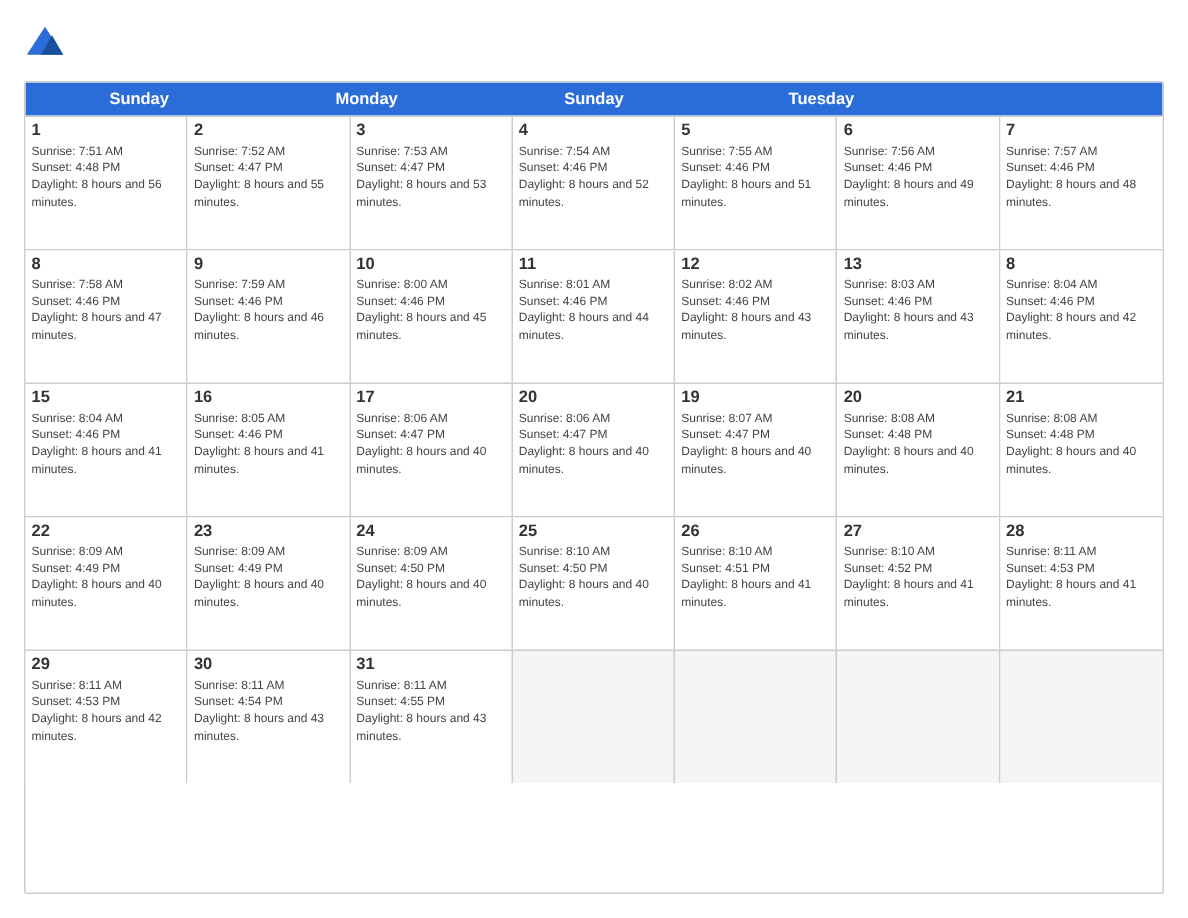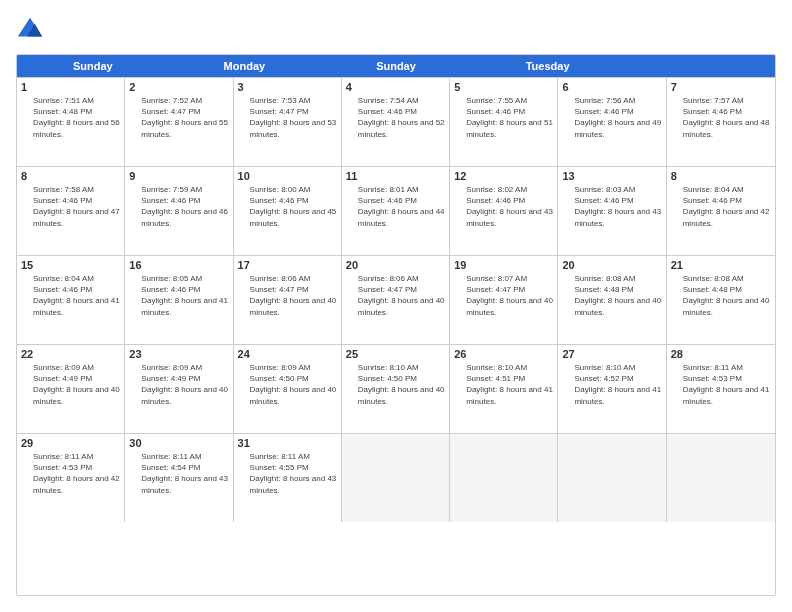--- a/index.html
+++ b/index.html
@@ -105,21 +105,20 @@
     .day-num {
       font-size: 11px;
       font-weight: bold;
       color: #333;
       margin-bottom: 2px;
     }
     .day-info {
       font-size: 8px;
       color: #444;
       line-height: 1.4;
-      margin-left: 12px;
     }
   </style>
 </head>
 <body>
 
 <div class="page">
   <div class="header">
     <div class="logo">
       <svg class="logo-icon" viewBox="0 0 30 30">
         <polygon points="15,2 28,22 2,22" fill="#2a6dd9"></polygon>

